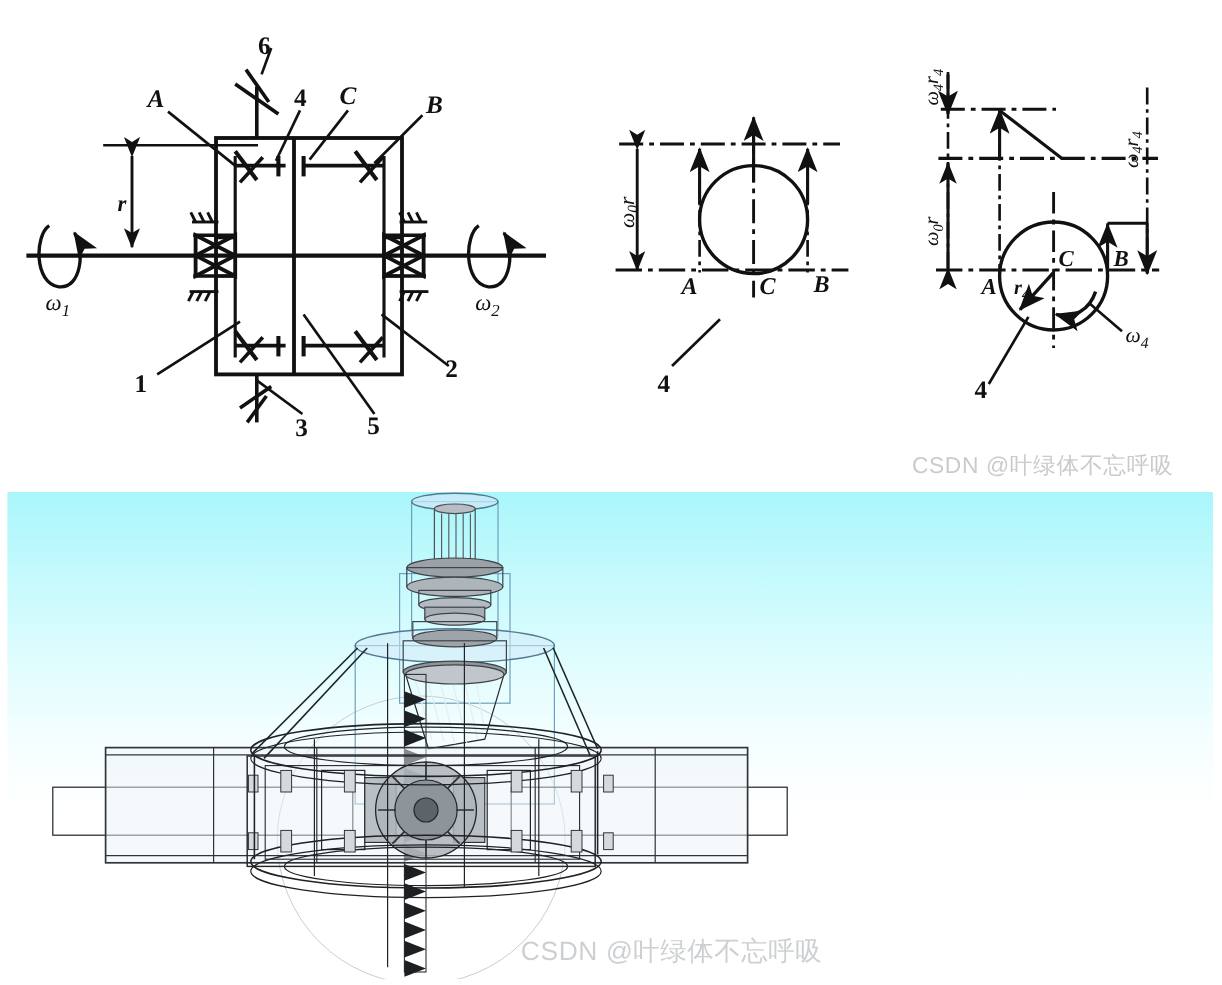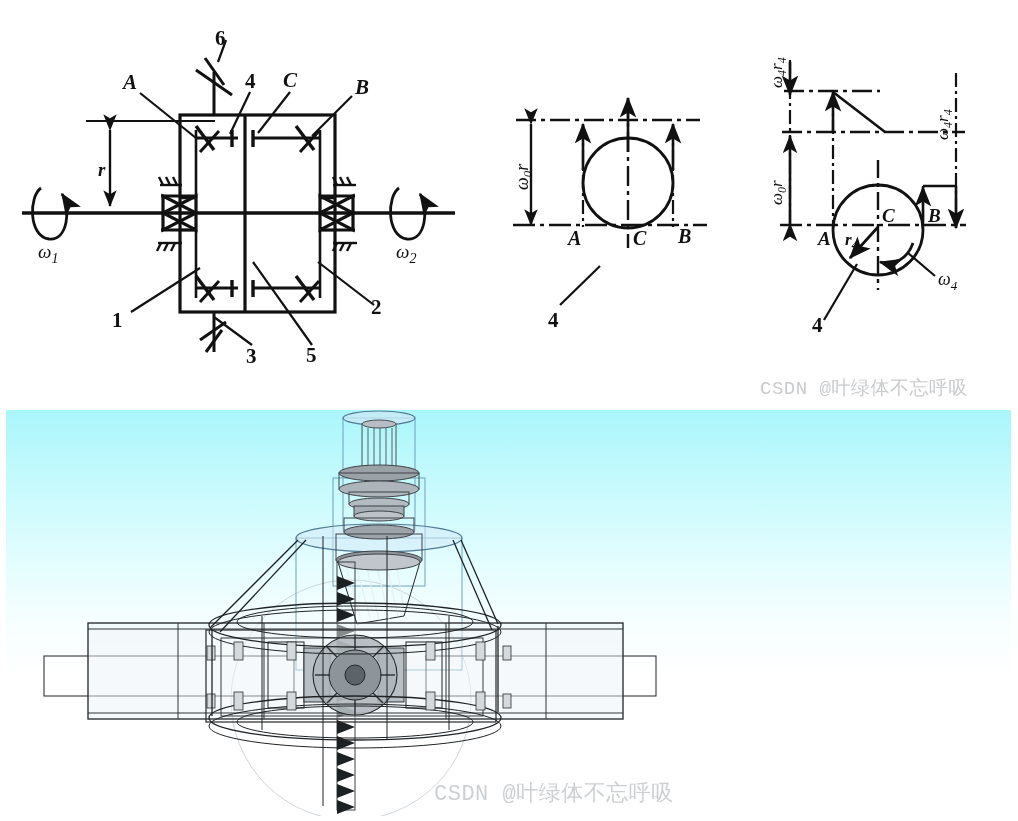--- a/index.html
+++ b/index.html
@@ -9,21 +9,21 @@
   .figure-root{position:absolute;left:0;top:0;width:1018px;height:821px;background:#fff;}
 
   
   .schematic-band{position:absolute;left:0;top:0;width:1018px;height:405px;background:#fff;}
   .svg-layer{position:absolute;left:0;top:0;}
 
   
   .watermark{
     position:absolute;
     color:#c9cbcd;
-    font-family:Liberation Mono, monospace;
+    font-family:Liberation Sans, sans-serif;
     white-space:nowrap;
     -webkit-user-select:none;user-select:none;
   }
   .watermark-top{left:760px;top:375px;font-size:19px;letter-spacing:.5px;}
   .watermark-bottom{left:434px;top:784px;font-size:22px;letter-spacing:.5px;color:#cdd0d2;}
 
   
   .render-panel{
     position:absolute;left:6px;top:410px;width:1005px;height:406px;
     background:#ffffff;overflow:hidden;

